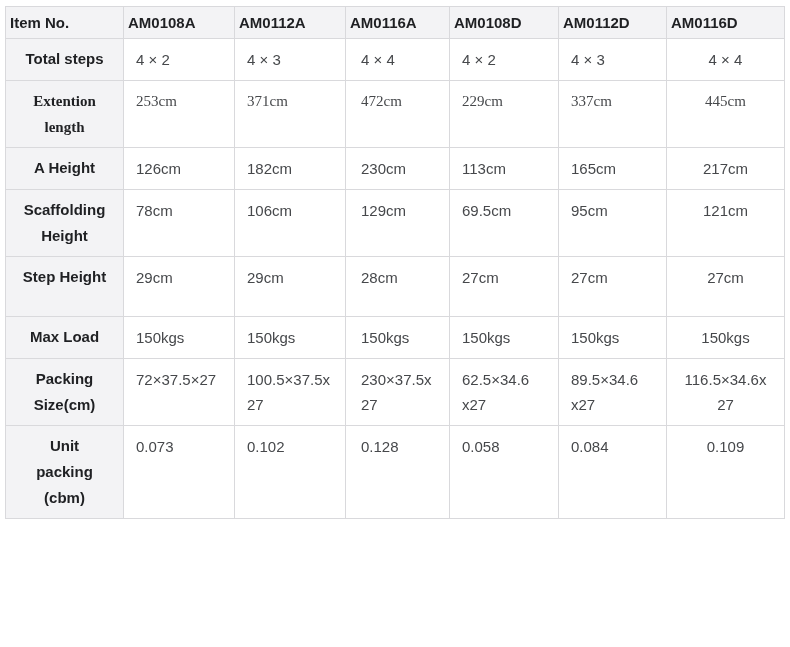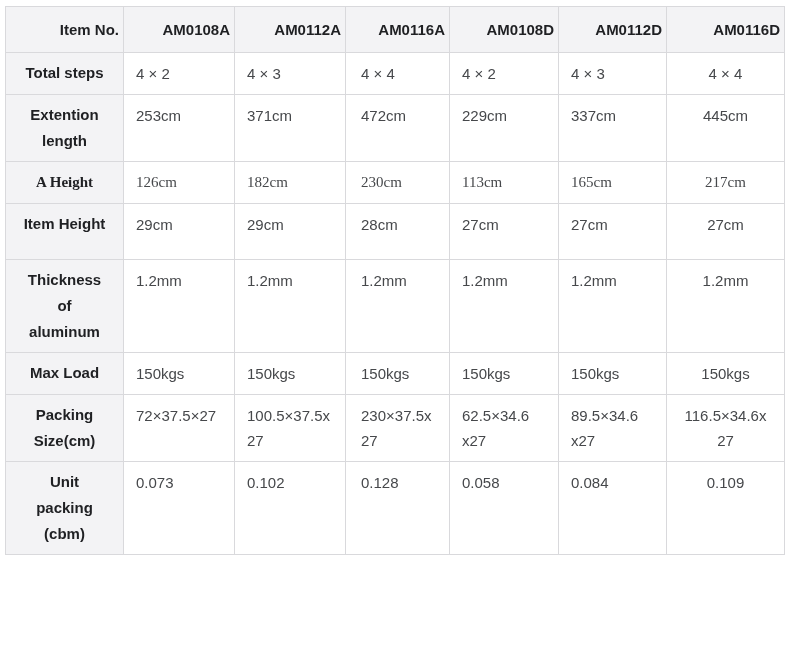--- a/index.html
+++ b/index.html
@@ -25,22 +25,22 @@
     box-sizing: border-box;
     vertical-align: top;
     overflow: hidden;
   }
   
   .spec thead th {
     background: #f3f3f5;
     color: #1f2023;
     font-size: 15px;
     font-weight: bold;
-    text-align: right;
-    padding: 12px 4px;
+    text-align: left;
+    padding: 5px 4px;
     height: 32px;
     line-height: 21px;
   }
   
   .spec tbody th {
     background: #f3f3f5;
     color: #1f2023;
     font-size: 15px;
     font-weight: bold;
     text-align: center;
@@ -59,22 +59,22 @@
     line-height: 25px;
     word-break: break-all;
   }
   
   .spec td.c3 { padding: 8px 15px; }
   .spec td.c4 { padding: 8px 28px 8px 12px; }
   .spec td.c5 { padding: 8px 27px 8px 12px; }
   .spec td.c6 { text-align: center; padding: 8px 17px; }
   
   .spec tbody tr:nth-child(1)  { height: 40px; }
-  .spec tbody tr:nth-child(2)  { height: 58px; }
-  .spec tbody tr:nth-child(3)  { height: 40px; font-family: Liberation Serif, serif; }
+  .spec tbody tr:nth-child(2)  { height: 58px; font-family: Liberation Serif, serif; }
+  .spec tbody tr:nth-child(3)  { height: 40px; }
   .spec tbody tr:nth-child(4)  { height: 56px; }
   .spec tbody tr:nth-child(5)  { height: 60px; }
   .spec tbody tr:nth-child(6)  { height: 40px; }
   .spec tbody tr:nth-child(7)  { height: 32px; }
   .spec tbody tr:nth-child(8)  { height: 82px; }
   .spec tbody tr:nth-child(9)  { height: 38px; font-style: italic; }
   .spec tbody tr:nth-child(10) { height: 58px; }
   .spec tbody tr:nth-child(11) { height: 84px; }
 </style>
 </head>
@@ -124,36 +124,36 @@
       <tr>
         <th>A Height</th>
         <td class="c1">126cm</td>
         <td class="c2">182cm</td>
         <td class="c3">230cm</td>
         <td class="c4">113cm</td>
         <td class="c5">165cm</td>
         <td class="c6">217cm</td>
       </tr>
       <tr>
-        <th>Item Height</th>
+        <th>Scaffolding Height</th>
+        <td class="c1">78cm</td>
+        <td class="c2">106cm</td>
+        <td class="c3">129cm</td>
+        <td class="c4">69.5cm</td>
+        <td class="c5">95cm</td>
+        <td class="c6">121cm</td>
+      </tr>
+      <tr>
+        <th>Step Height</th>
         <td class="c1">29cm</td>
         <td class="c2">29cm</td>
         <td class="c3">28cm</td>
         <td class="c4">27cm</td>
         <td class="c5">27cm</td>
         <td class="c6">27cm</td>
-      </tr>
-      <tr>
-        <th>Thickness of aluminum</th>
-        <td class="c1">1.2mm</td>
-        <td class="c2">1.2mm</td>
-        <td class="c3">1.2mm</td>
-        <td class="c4">1.2mm</td>
-        <td class="c5">1.2mm</td>
-        <td class="c6">1.2mm</td>
       </tr>
       <tr>
         <th>Max Load</th>
         <td class="c1">150kgs</td>
         <td class="c2">150kgs</td>
         <td class="c3">150kgs</td>
         <td class="c4">150kgs</td>
         <td class="c5">150kgs</td>
         <td class="c6">150kgs</td>
       </tr>

